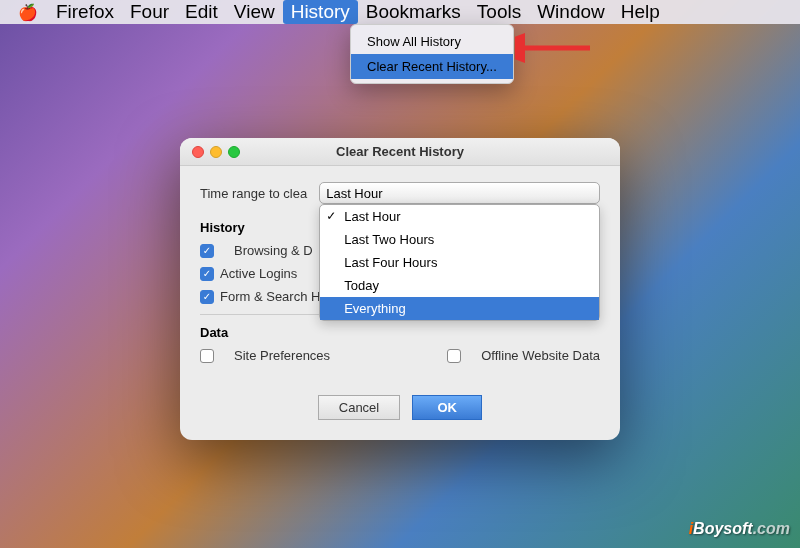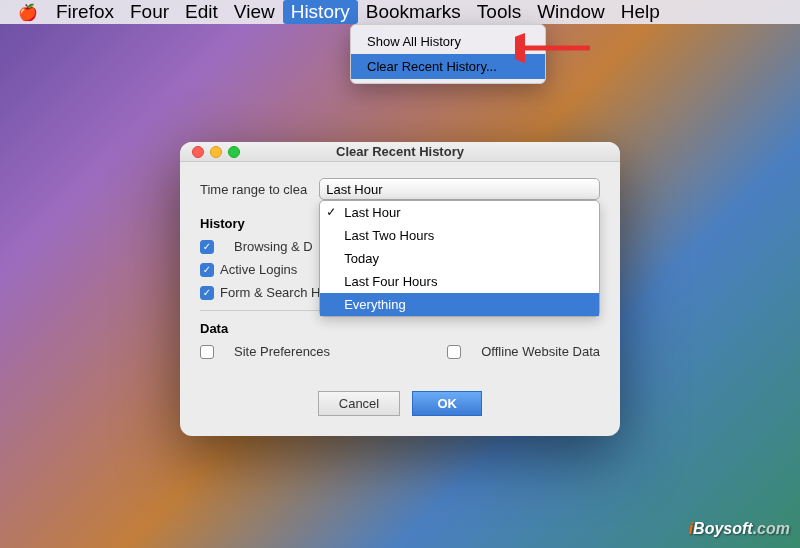--- a/index.html
+++ b/index.html
@@ -57,21 +57,21 @@
 
     
     .history-dropdown {
       position: absolute;
       top: 24px;
       left: 350px;
       background: rgba(240, 240, 245, 0.97);
       border: 1px solid #ccc;
       border-radius: 6px;
       box-shadow: 0 8px 24px rgba(0,0,0,0.3);
-      width: 196px;
+      width: 164px;
       z-index: 200;
       padding: 4px 0;
     }
 
     .dropdown-item {
       padding: 5px 16px;
       font-size: 13px;
       color: #000;
       cursor: pointer;
     }
@@ -96,21 +96,21 @@
     .dialog {
       background: #ececec;
       border-radius: 12px;
       box-shadow: 0 20px 60px rgba(0,0,0,0.5);
       width: 440px;
       padding-bottom: 16px;
       position: relative;
     }
 
     .dialog-titlebar {
-      height: 20px;
+      height: 28px;
       background: linear-gradient(to bottom, #f0f0f0, #e0e0e0);
       border-radius: 12px 12px 0 0;
       display: flex;
       align-items: center;
       justify-content: center;
       position: relative;
       border-bottom: 1px solid #ccc;
     }
 
     .traffic-lights {
@@ -371,22 +371,22 @@
       <div class="time-range-row">
         <span class="time-range-label">Time range to clea</span>
         <div class="time-range-select-container">
           <select class="time-range-select">
             <option>Last Hour</option>
           </select>
           
           <div class="dropdown-open">
             <div class="dropdown-open-item checked">Last Hour</div>
             <div class="dropdown-open-item">Last Two Hours</div>
+            <div class="dropdown-open-item">Last Four Hours</div>
             <div class="dropdown-open-item">Today</div>
-            <div class="dropdown-open-item">Last Four Hours</div>
             <div class="dropdown-open-item highlighted">Everything</div>
           </div>
         </div>
       </div>
 
       <div class="section-label">History</div>
 
       <div class="checkbox-row double">
         <div class="checkbox-group">
           <div class="cb checked"></div>

